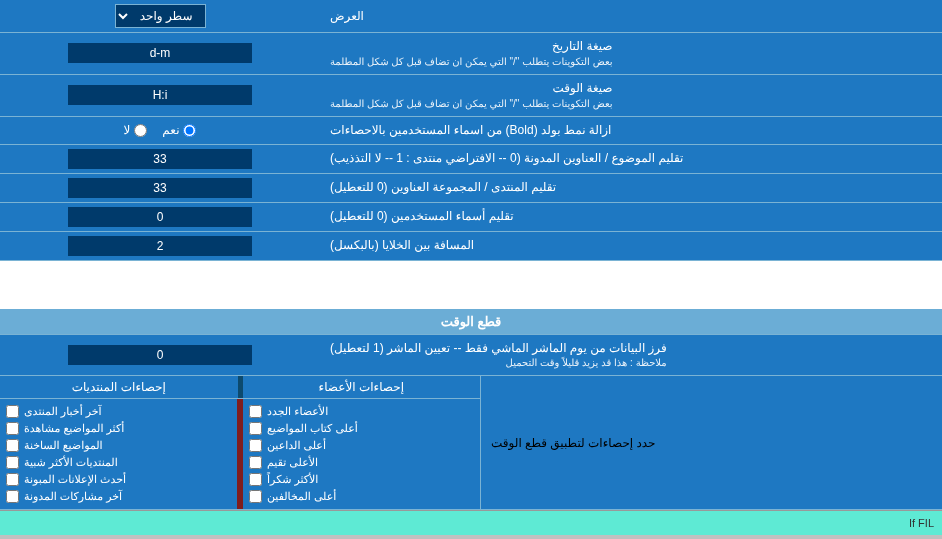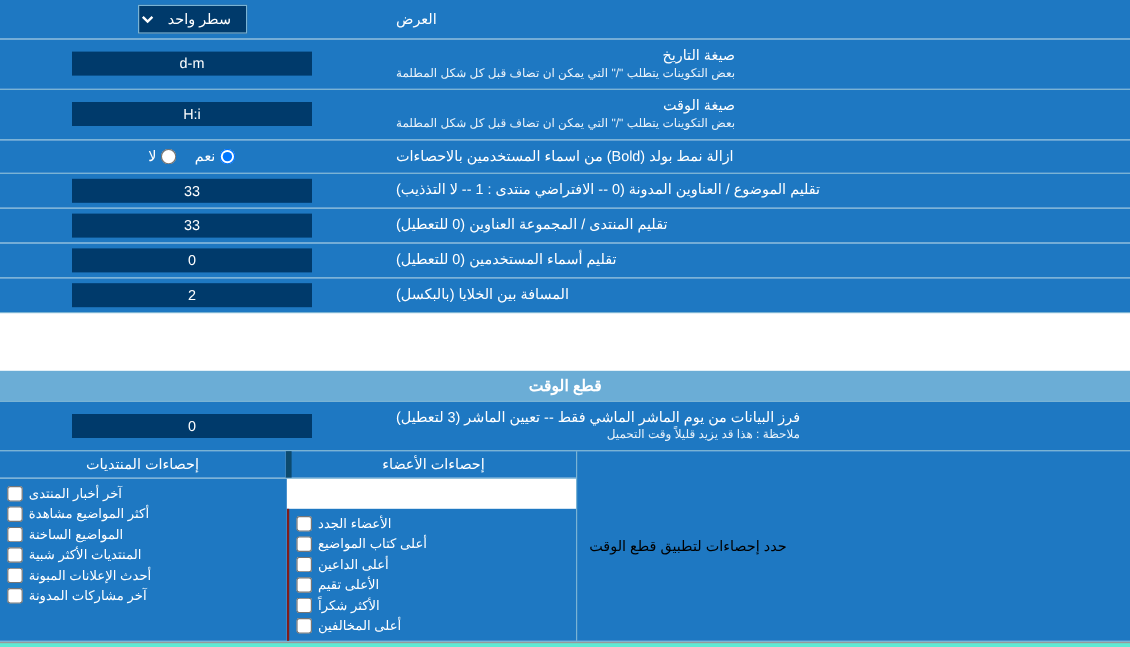--- a/index.html
+++ b/index.html
@@ -43,21 +43,21 @@
       display: flex;
       align-items: center;
       justify-content: center;
       padding: 4px 8px;
     }
     .row-input input[type="text"] {
       background: #003a6b;
       color: #fff;
       border: none;
       padding: 3px 8px;
-      width: 200px;
+      width: 184px;
       text-align: center;
       font-size: 12px;
       direction: ltr;
     }
     .row-input select {
       background: #003a6b;
       color: #fff;
       border: 1px solid #7ab3d4;
       padding: 3px 8px;
       font-size: 12px;
@@ -201,21 +201,21 @@
     </div>
   </div>
 
   <div class="section-header">
     <span>قطع الوقت</span>
   </div>
 
   <div class="row">
     <div class="row-label">
       <div>
-        <div>فرز البيانات من يوم الماشر الماشي فقط -- تعيين الماشر (3 لتعطيل)</div>
+        <div>فرز البيانات من يوم الماشر الماشي فقط -- تعيين الماشر (1 لتعطيل)</div>
         <small>ملاحظة : هذا قد يزيد قليلاً وقت التحميل</small>
       </div>
     </div>
     <div class="row-input">
       <input type="text" value="0" style="">
     </div>
   </div>
 
   <div style="display:flex; border-bottom:1px solid #7ab3d4;">
 
@@ -229,21 +229,21 @@
         <div style="flex:1; background:#1e78c2; color:#ffffff; text-align:center; padding:4px; font-size:12px; border-left:5px solid #0c4a6e;">
           <span>إحصاءات الأعضاء</span>
         </div>
         <div style="flex:1; background:#1e78c2; color:#fff; text-align:center; padding:4px; font-size:12px;">
           <span>إحصاءات المنتديات</span>
         </div>
       </div>
 
       <div style="display:flex;">
 
-        <div class="cb-col" style="border-left:2px solid #7f1d1d;margin-top:25px;">
+        <div class="cb-col" style="border-left:6px solid #7f1d1d;">
           <div class="cb-item">
             <span>الأعضاء الجدد</span>
             <input type="checkbox" style="">
           </div>
           <div class="cb-item">
             <span>أعلى كتاب المواضيع</span>
             <input type="checkbox" style="">
           </div>
           <div class="cb-item">
             <span>أعلى الداعين</span>

